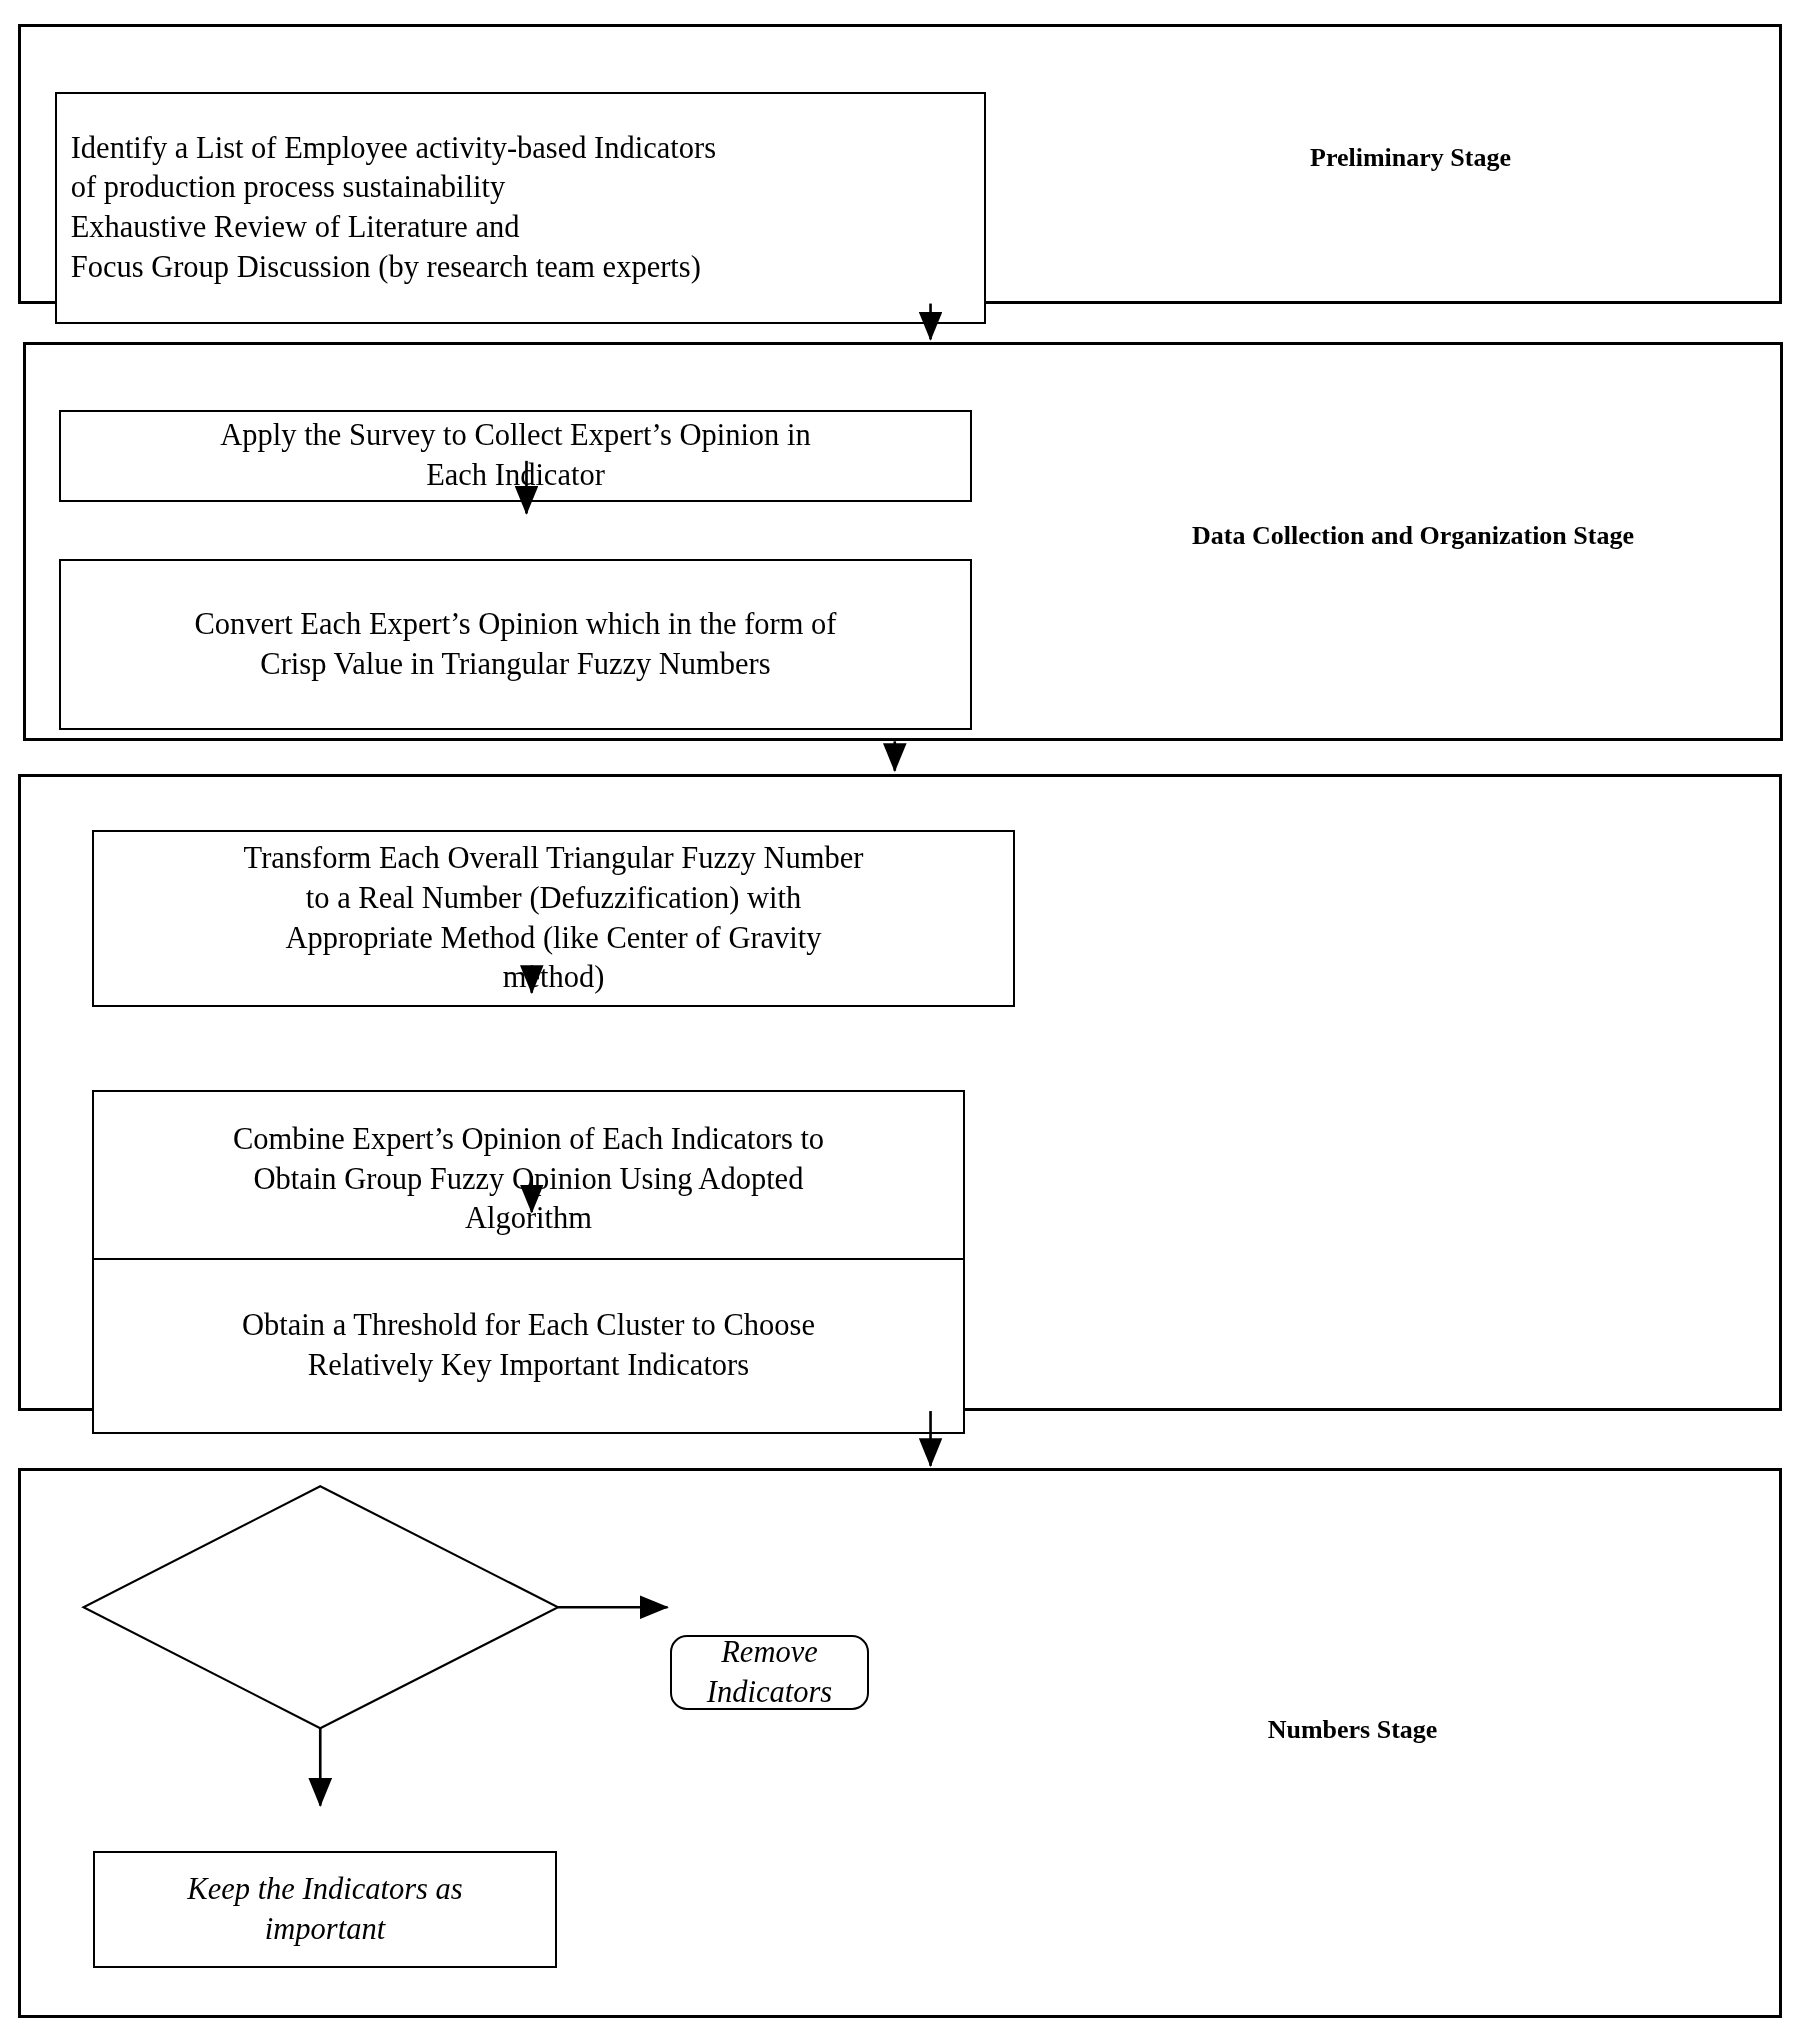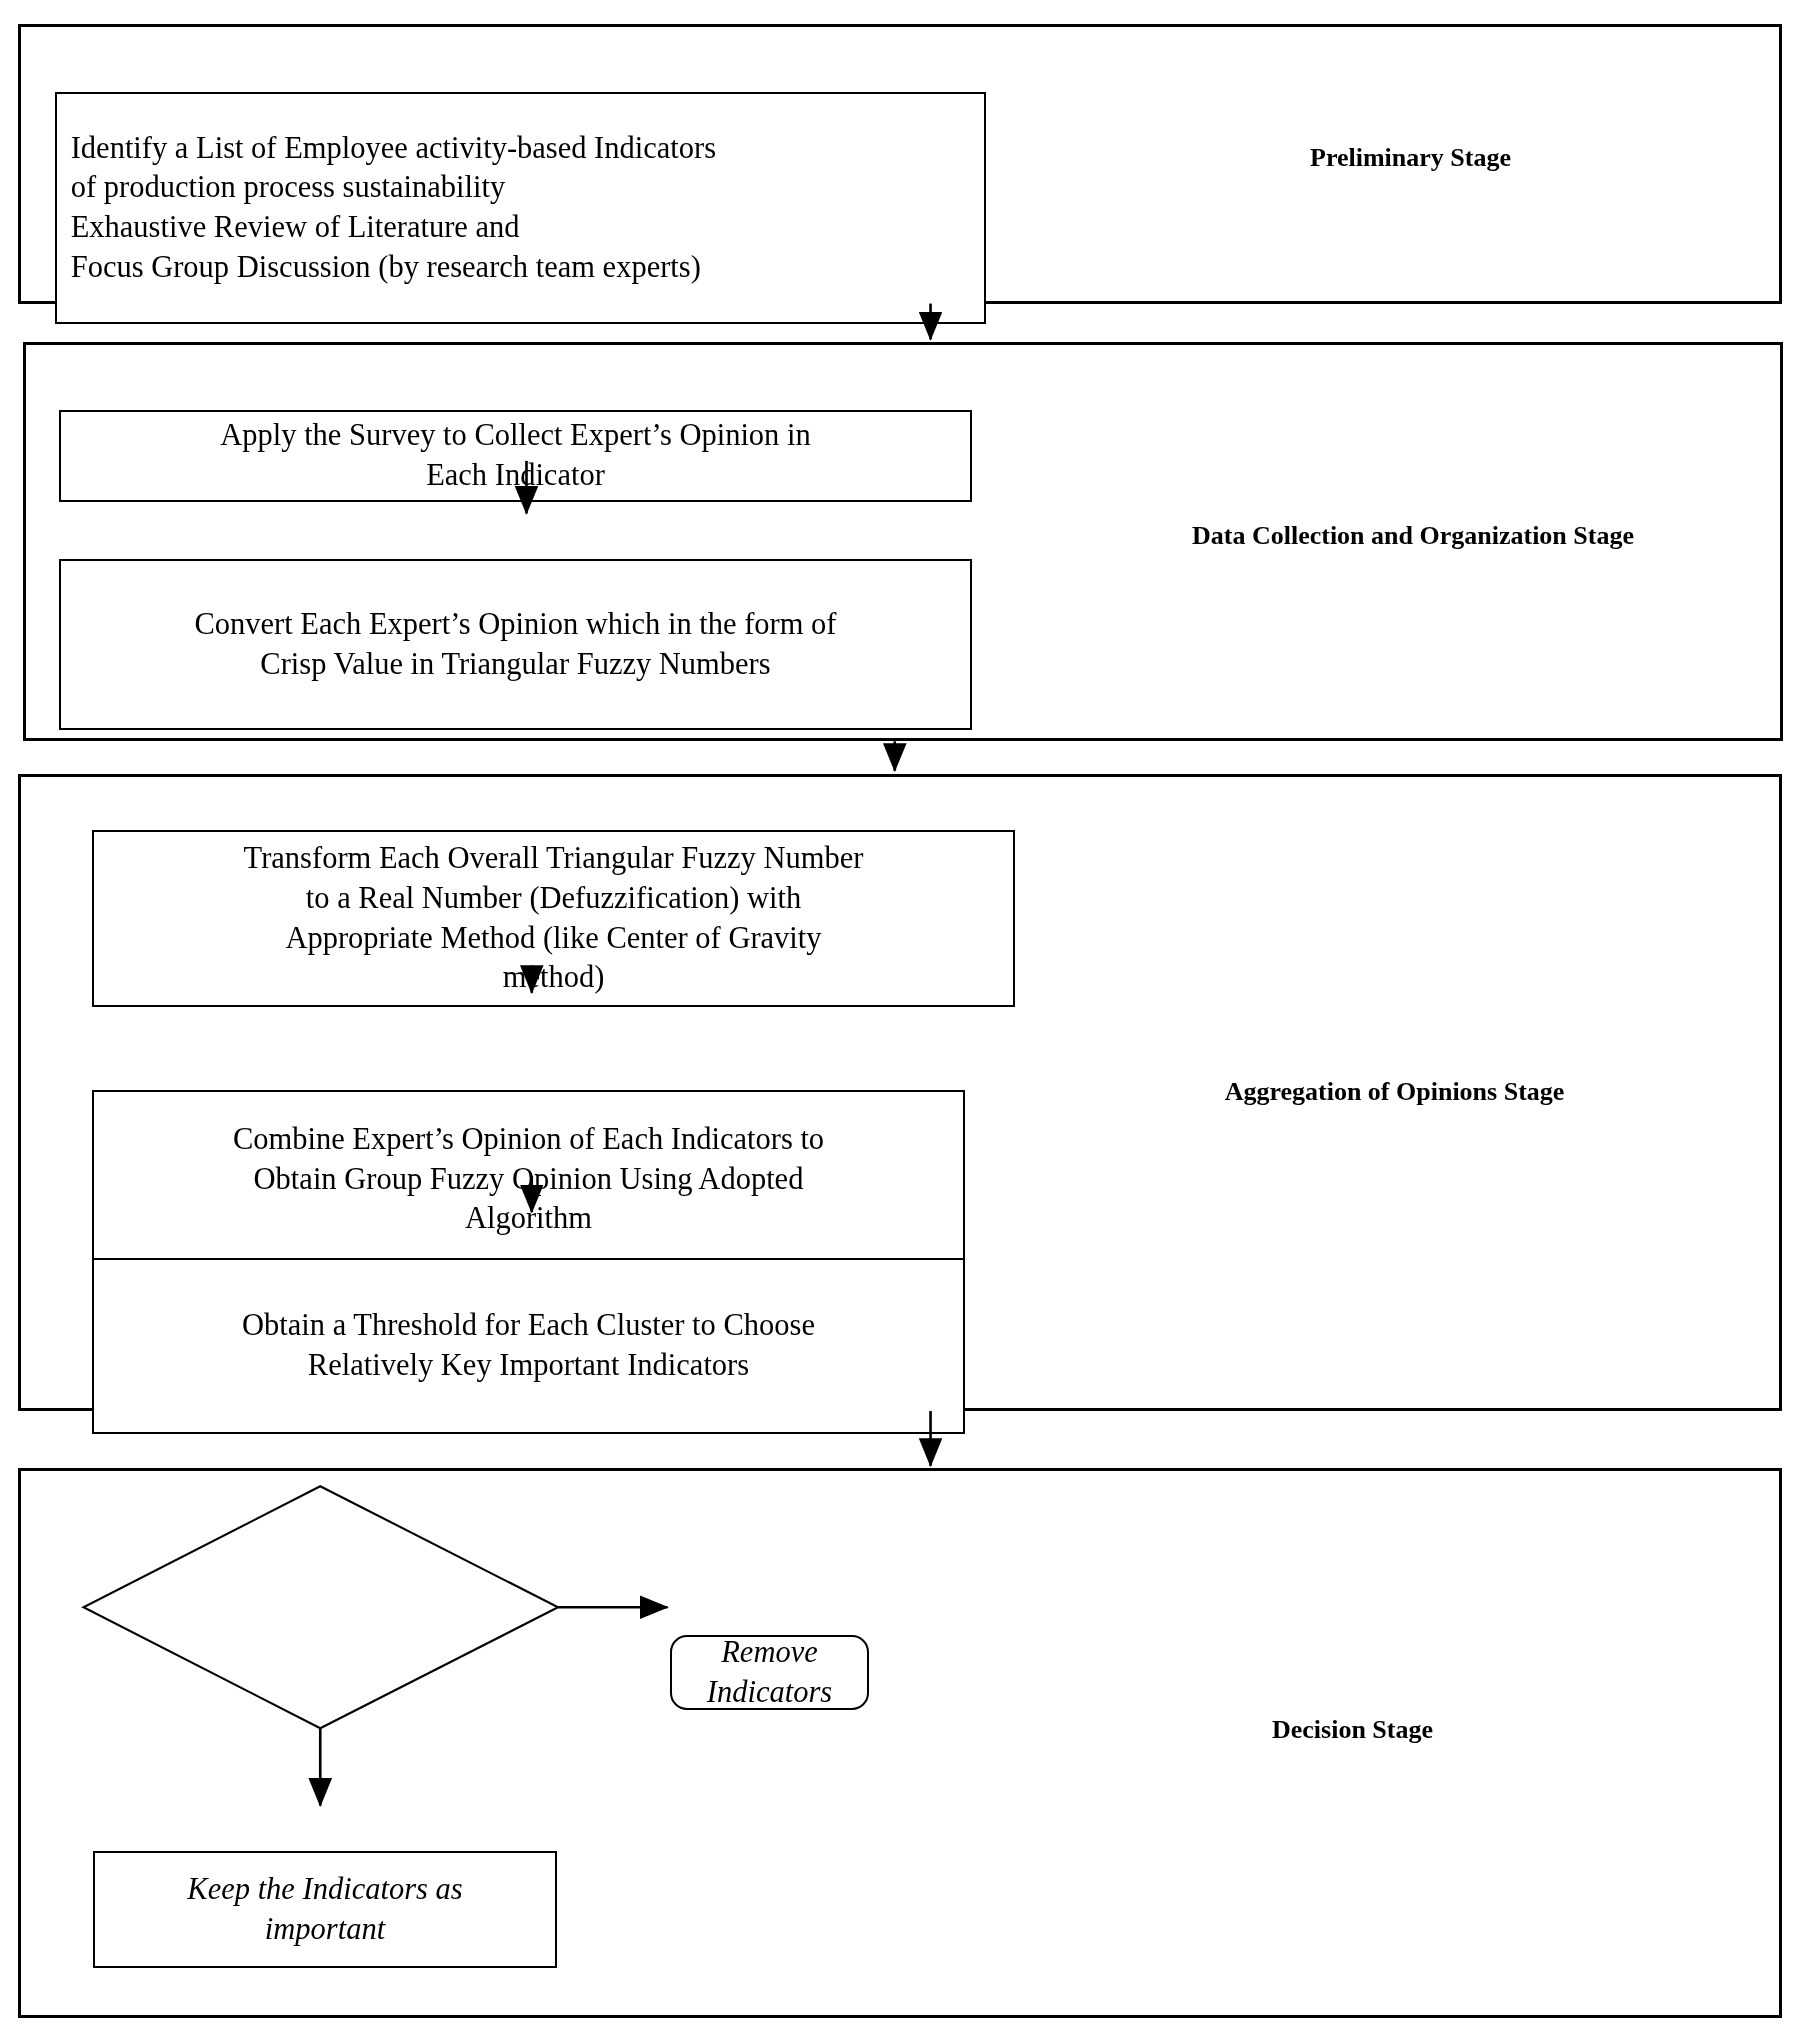--- a/index.html
+++ b/index.html
@@ -123,37 +123,36 @@
     <div class="proc-text">Combine Expert’s Opinion of Each Indicators to
 Obtain Group Fuzzy Opinion Using Adopted
 Algorithm</div>
   </div>
 
   <div class="proc-box" style="left:92px; top:1216px; width:873px; height:176px;">
     <div class="proc-text">Obtain a Threshold for Each Cluster to Choose
 Relatively Key Important Indicators</div>
   </div>
 
-  <div class="stage-label" style="left:1084px; top:1077px; width:621px;">Aggregation of Opinions Stage</div>
 
   <div class="stage-frame" style="left:18.4px; top:1468px; width:1764px; height:550px;"></div>
 
   <div class="diamond-text" style="left:124px; top:1560px; width:392px;">Real
 Number&gt;Threshold</div>
 
   <div class="proc-box" style="left:670px; top:1593px; width:199px; height:75px;border-radius:17px;">
     <div class="proc-text italic">Remove Indicators</div>
   </div>
 
   <div class="proc-box" style="left:93px; top:1809px; width:464px; height:117px;">
     <div class="proc-text italic">Keep the Indicators as
 important</div>
   </div>
 
-  <div class="stage-label" style="left:1158px; top:1715px; width:389px;">Decision Stage</div>
+  <div class="stage-label" style="left:1158px; top:1715px; width:389px;">Numbers Stage</div>
 
   <svg id="connectors" viewBox="0 0 3437 3868" xmlns="http://www.w3.org/2000/svg">
     <defs>
       <marker id="arrowhead" markerWidth="11" markerHeight="9" refX="10.5" refY="4.5" orient="auto" markerUnits="strokeWidth">
         <path d="M0,0 L11,4.5 L0,9 z" fill="#000000"></path>
       </marker>
     </defs>
 
     <polygon points="608,2825 1060,3055 608,3285 158,3055" fill="#ffffff" stroke="#000000" stroke-width="4"></polygon>
 

